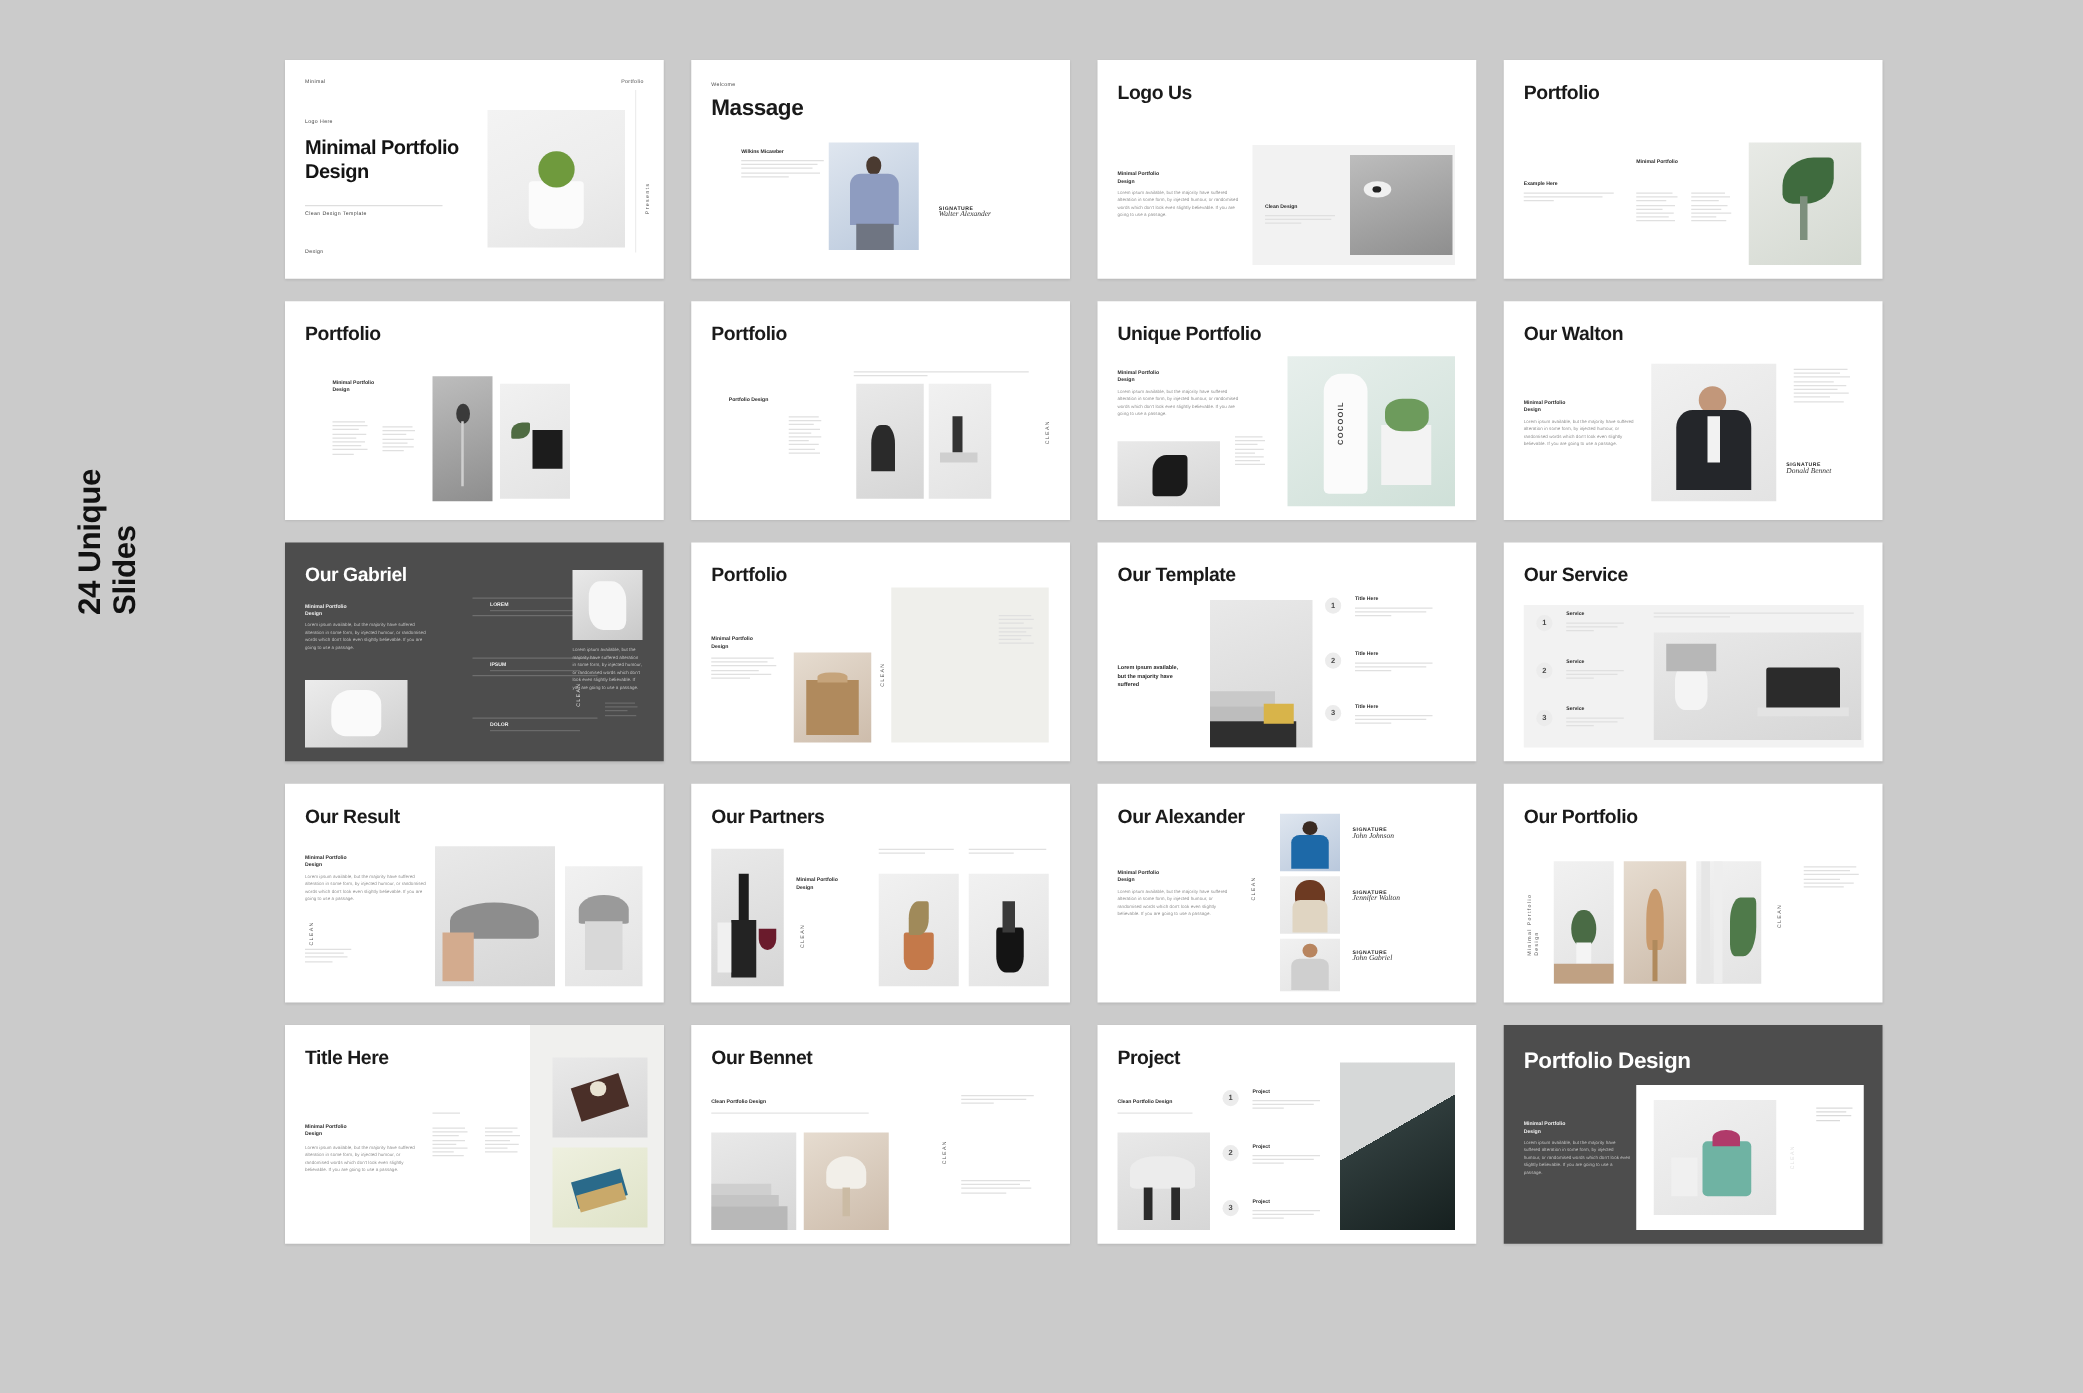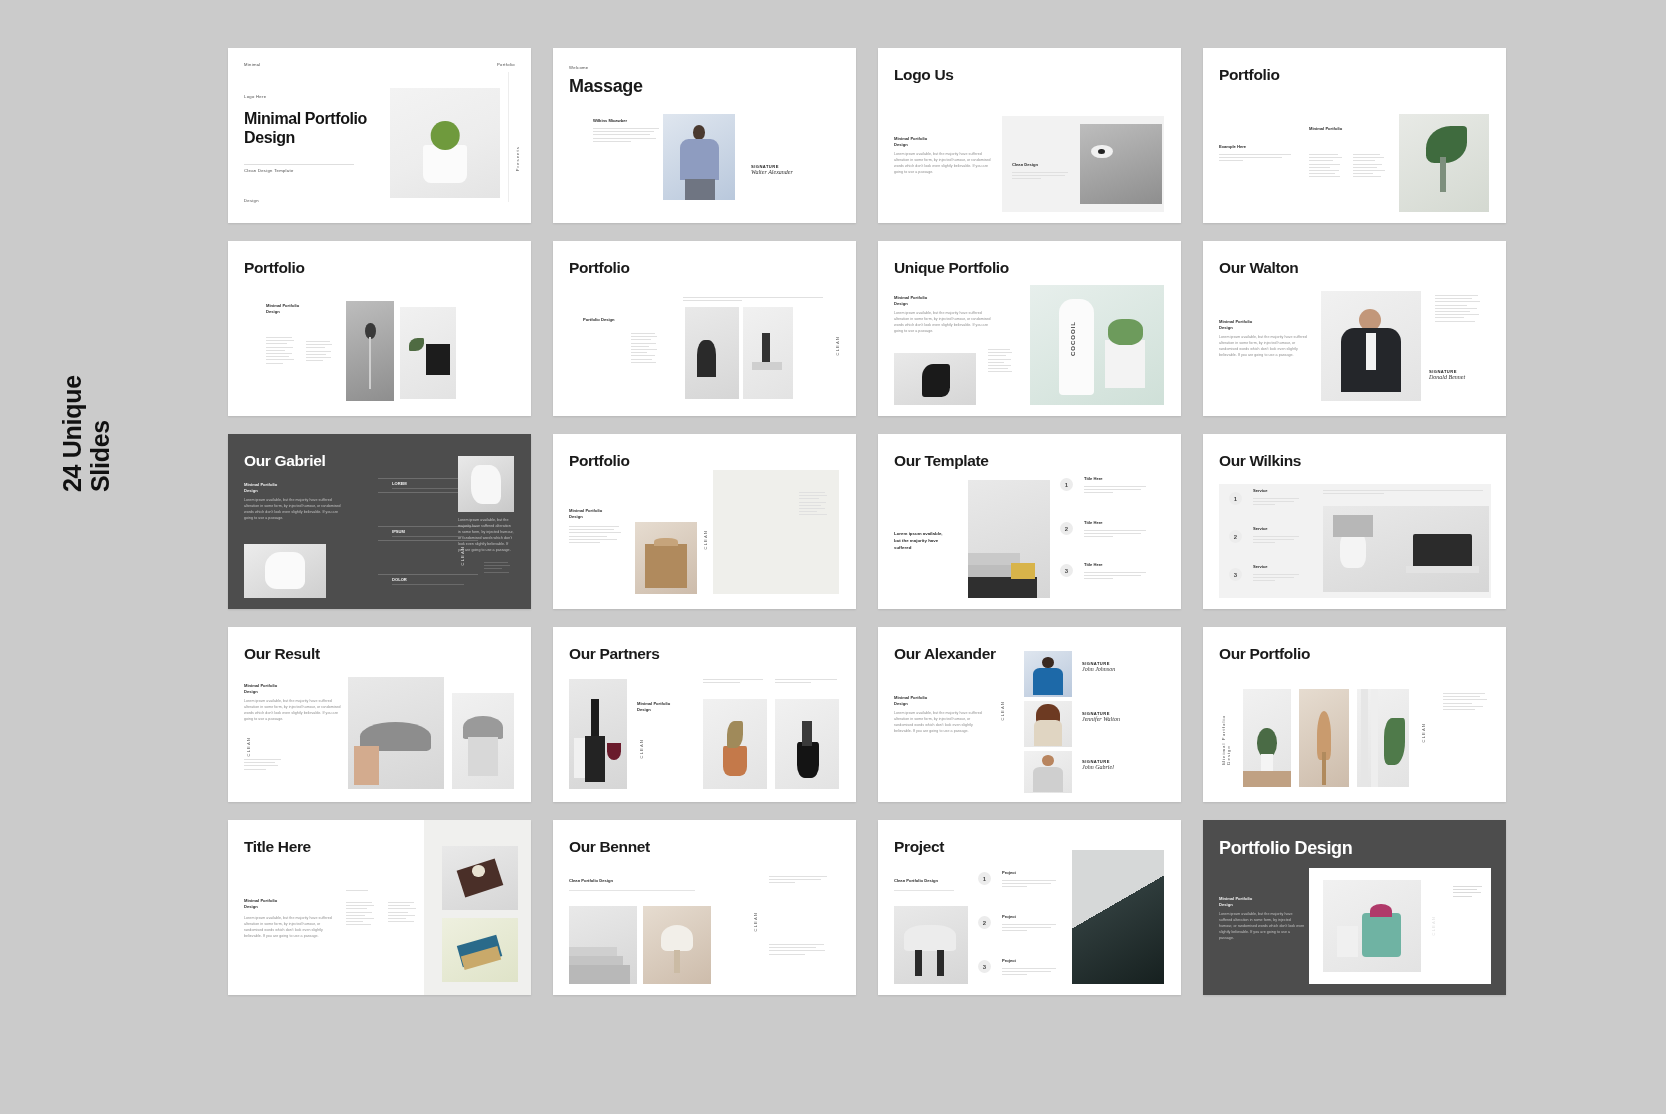--- a/index.html
+++ b/index.html
@@ -429,21 +429,21 @@
       <div class="numcircle" style="left:182px;top:130px;">3</div>
       <div style="position:absolute;left:206px;top:128px;" class="tiny-b">Title Here</div>
       <div class="lines" style="left:206px;top:138px;width:62px;">
           <i style="width:100%"></i>
           <i style="width:92%"></i>
           <i style="width:46%"></i>
         </div>
     </div>
 
     <div class="slide">
-      <div class="s-title">Our Wilkins</div>
+      <div class="s-title">Our Service</div>
       <div class="ph ph-panel" style="left:16px;top:50px;width:272px;height:114px;"></div>
 
       <div class="numcircle" style="left:26px;top:58px;">1</div>
       <div style="position:absolute;left:50px;top:54px;" class="tiny-b">Service</div>
       <div class="lines" style="left:50px;top:64px;width:46px;">
           <i style="width:100%"></i>
           <i style="width:90%"></i>
           <i style="width:48%"></i>
         </div>
 

